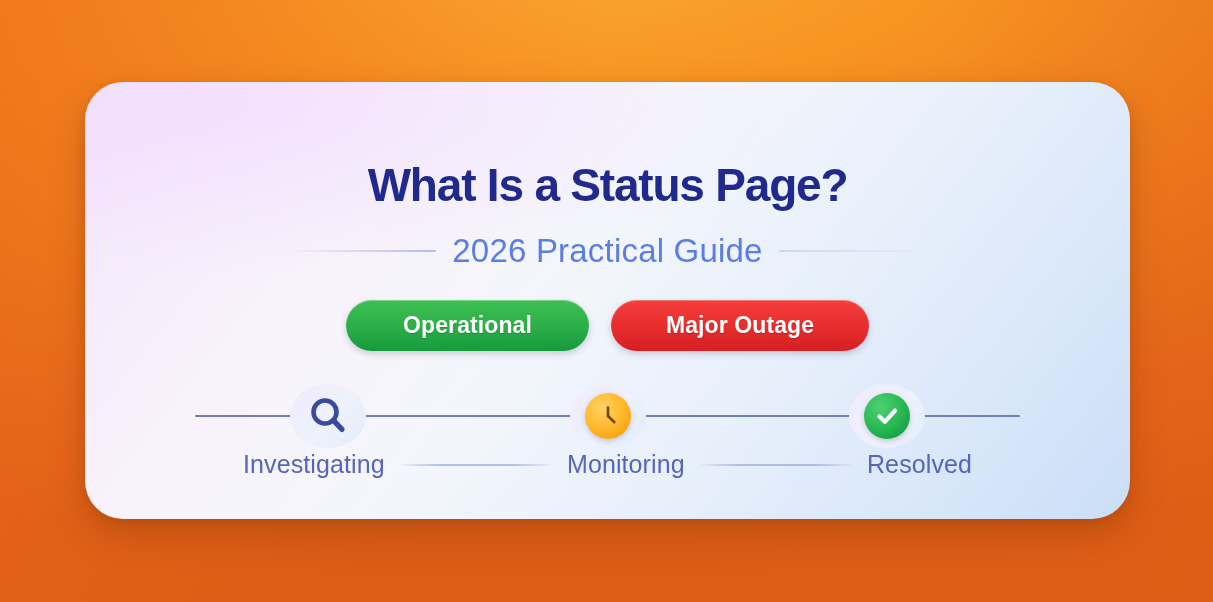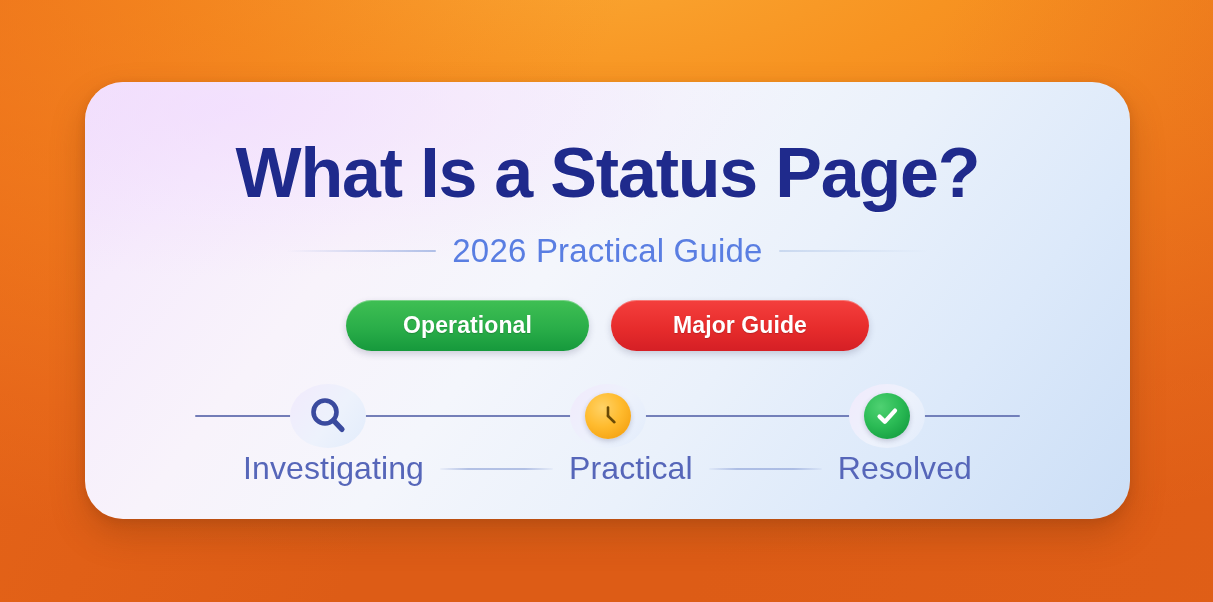--- a/index.html
+++ b/index.html
@@ -49,22 +49,22 @@
   .card::after{
     content:"";
     position:absolute; inset:0;
     border-radius:38px;
     background:radial-gradient(100% 70% at 14% 6%, rgba(240,215,255,.55) 0%, rgba(255,255,255,0) 55%);
     pointer-events:none;
   }
 
   
   .title {
-    margin-top:56px;
-    font-size:70px;
+    margin-top:80px;
+    font-size:46px;
     line-height:1;
     font-weight:700;
     letter-spacing:-1.2px;
     color:#1f2a8c;
     text-shadow:0 1px 0 rgba(255,255,255,.45);
     z-index:2;
   }
 
   
   .subtitle-row {
@@ -178,21 +178,21 @@
 
   .labels {
     margin-top:6px;
     display:flex;
     align-items:center;
     justify-content:space-between;
     width:100%;
     padding:0 48px;
   }
   .step-label {
-    font-size:32px;
+    font-size:25px;
     color:#5666b9;
     letter-spacing:.1px;
     white-space:nowrap;
   }
   .label-rule {
     flex:1;
     height:2px;
     margin:0 16px;
     border-radius:2px;
     background:linear-gradient(to right, rgba(140,160,215,.08) 0%, rgba(128,150,210,.55) 25%, rgba(128,150,210,.55) 75%, rgba(140,160,215,.08) 100%);
@@ -208,21 +208,21 @@
   <div class="title">What Is a Status Page?</div>
 
   <div class="subtitle-row">
     <span class="sub-rule left"></span>
     <span class="subtitle">2026 Practical Guide</span>
     <span class="sub-rule right"></span>
   </div>
 
   <div class="pill-row">
     <div class="pill green">Operational</div>
-    <div class="pill red">Major Guide</div>
+    <div class="pill red">Major Outage</div>
   </div>
 
   <div class="timeline">
 
     <div class="track">
       <div class="track-line"></div>
 
       <div class="nodes">
 
         <div class="node">
@@ -251,19 +251,19 @@
             </svg>
           </span>
         </div>
 
       </div>
     </div>
 
     <div class="labels">
       <span class="step-label">Investigating</span>
       <span class="label-rule"></span>
-      <span class="step-label">Practical</span>
+      <span class="step-label">Monitoring</span>
       <span class="label-rule"></span>
       <span class="step-label">Resolved</span>
     </div>
 
   </div>
 </div>
 
 </body></html>

